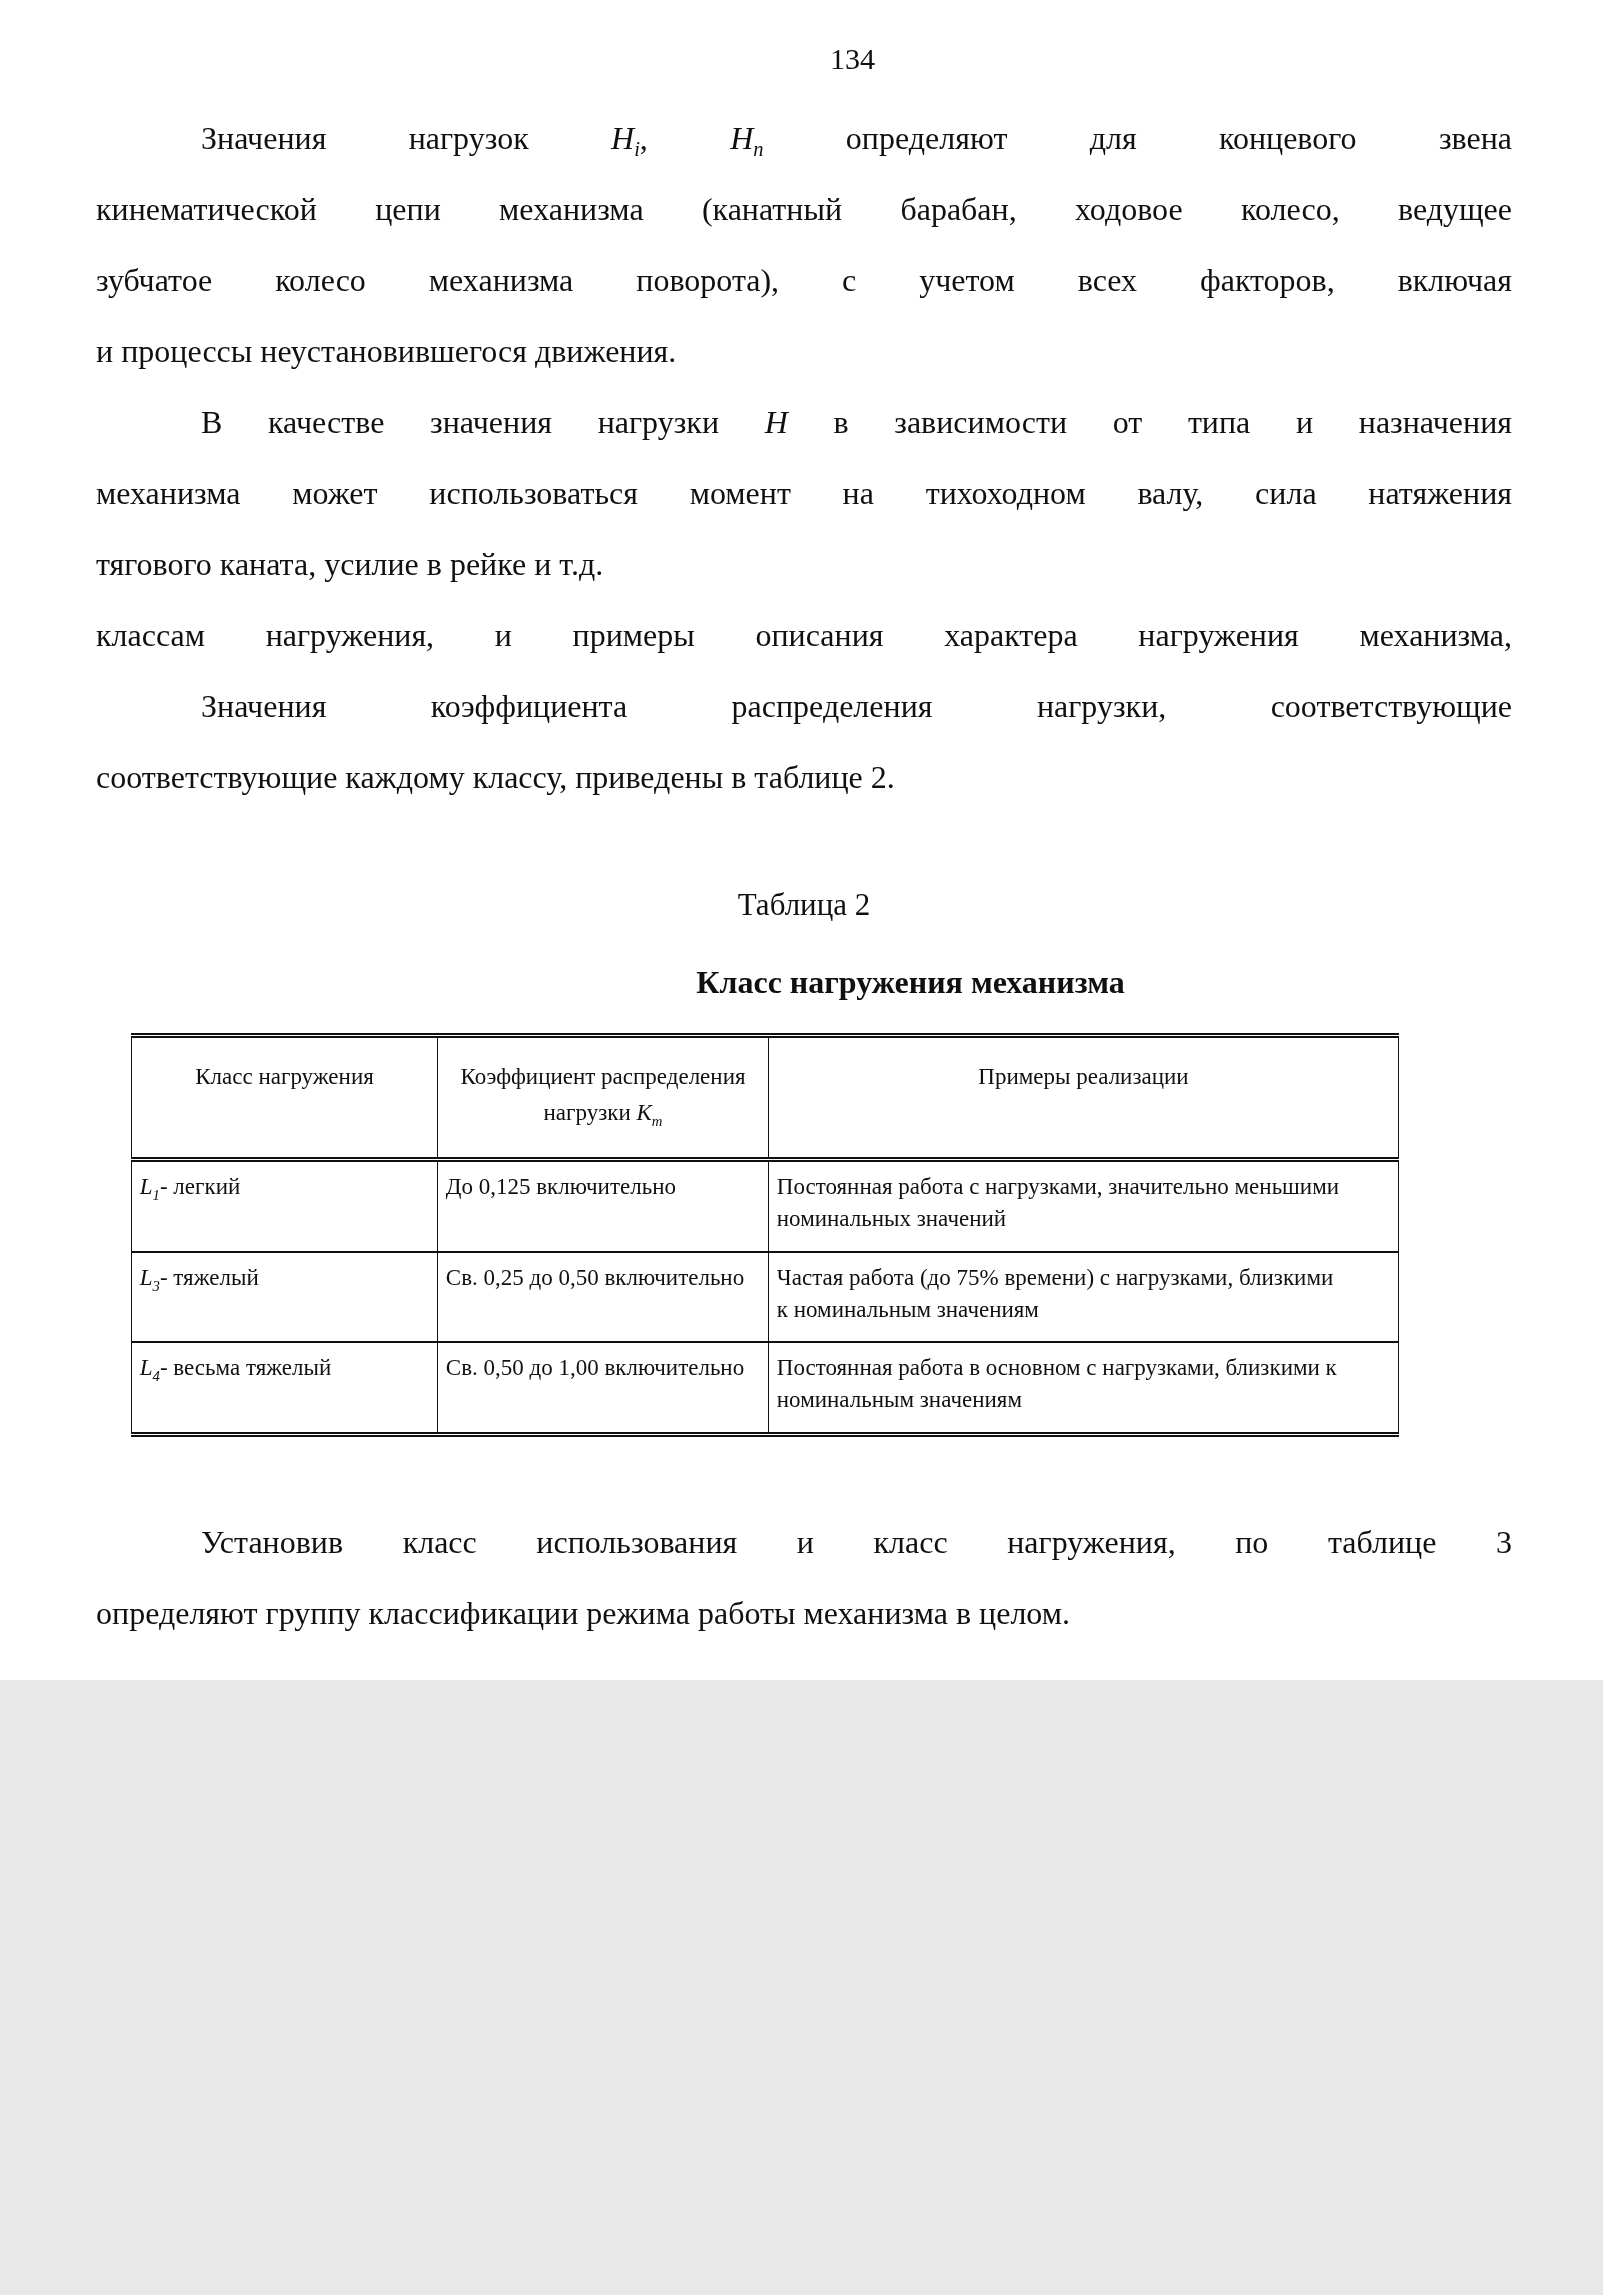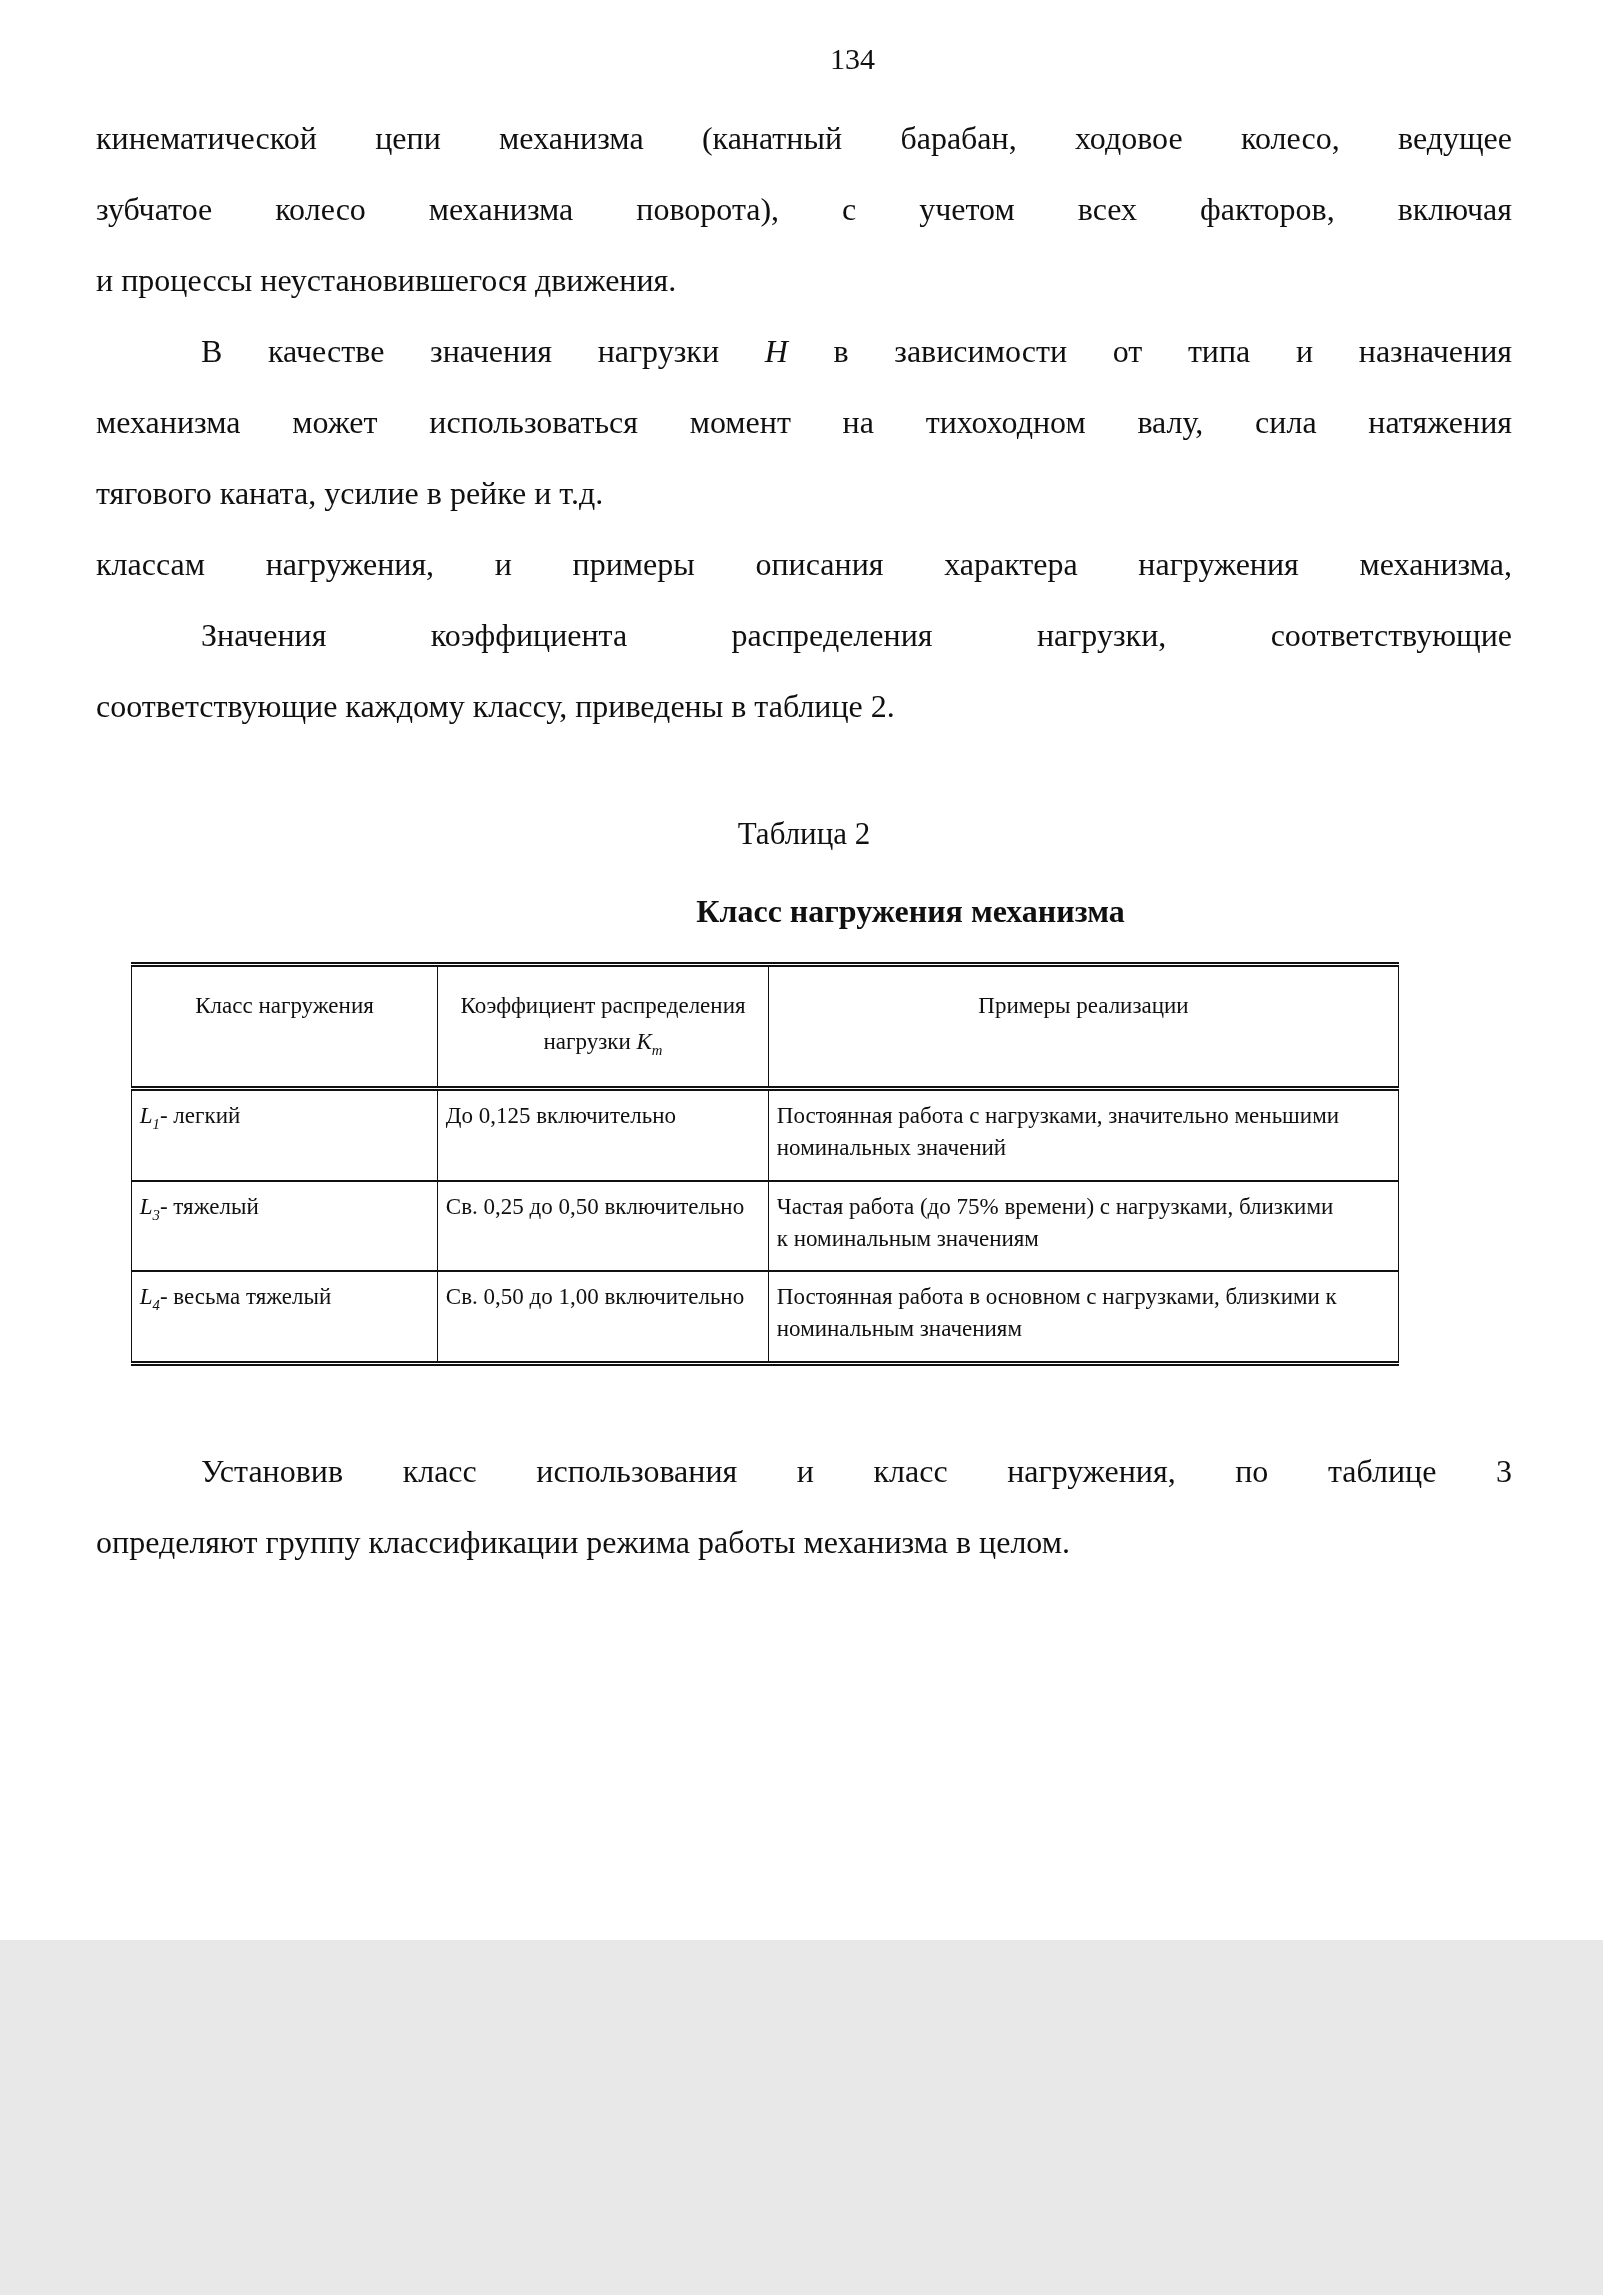--- a/index.html
+++ b/index.html
@@ -1,18 +1,18 @@
 <!DOCTYPE html>
 <html style="font-size:10.3px"><head>
 <meta charset="utf-8">
 <style>
   html,body{margin:0;padding:0;background:#e8e8e8;}
   .page{
     position:relative;
-    width:1604px;height:1940px;
+    width:1604px;height:1680px;
     background:#ffffff;
     font-family:"Liberation Serif", serif;
     color:#101010;
     overflow:hidden;
   }
   .content{padding:41px 92px 0 96px;}
   .page-num{
     text-align:center;
     font-size:30px;line-height:36px;
     margin-left:97px;
@@ -78,20 +78,26 @@
 <body>
 
 <div class="page">
   <div class="content">
 
     <div class="page-num">134</div>
 
     <div class="paras">
 
       <div>
+        <div class="ln ln-first">
+          <span>Значения нагрузок</span>
+          <span><span class="sym">H</span><sub class="it">i</sub></span><span>,</span>
+          <span><span class="sym">H</span><sub class="it">n</sub></span>
+          <span>определяют для концевого звена</span>
+        </div>
         <div class="ln">кинематической цепи механизма (канатный барабан, ходовое колесо, ведущее</div>
         <div class="ln">зубчатое колесо механизма поворота), с учетом всех факторов, включая</div>
         <div class="ln ln-last">и процессы неустановившегося движения.</div>
       </div>
 
       <div>
         <div class="ln ln-first">
           <span>В качестве значения нагрузки</span>
           <span class="sym">H</span>
           <span>в зависимости от типа и назначения</span>

